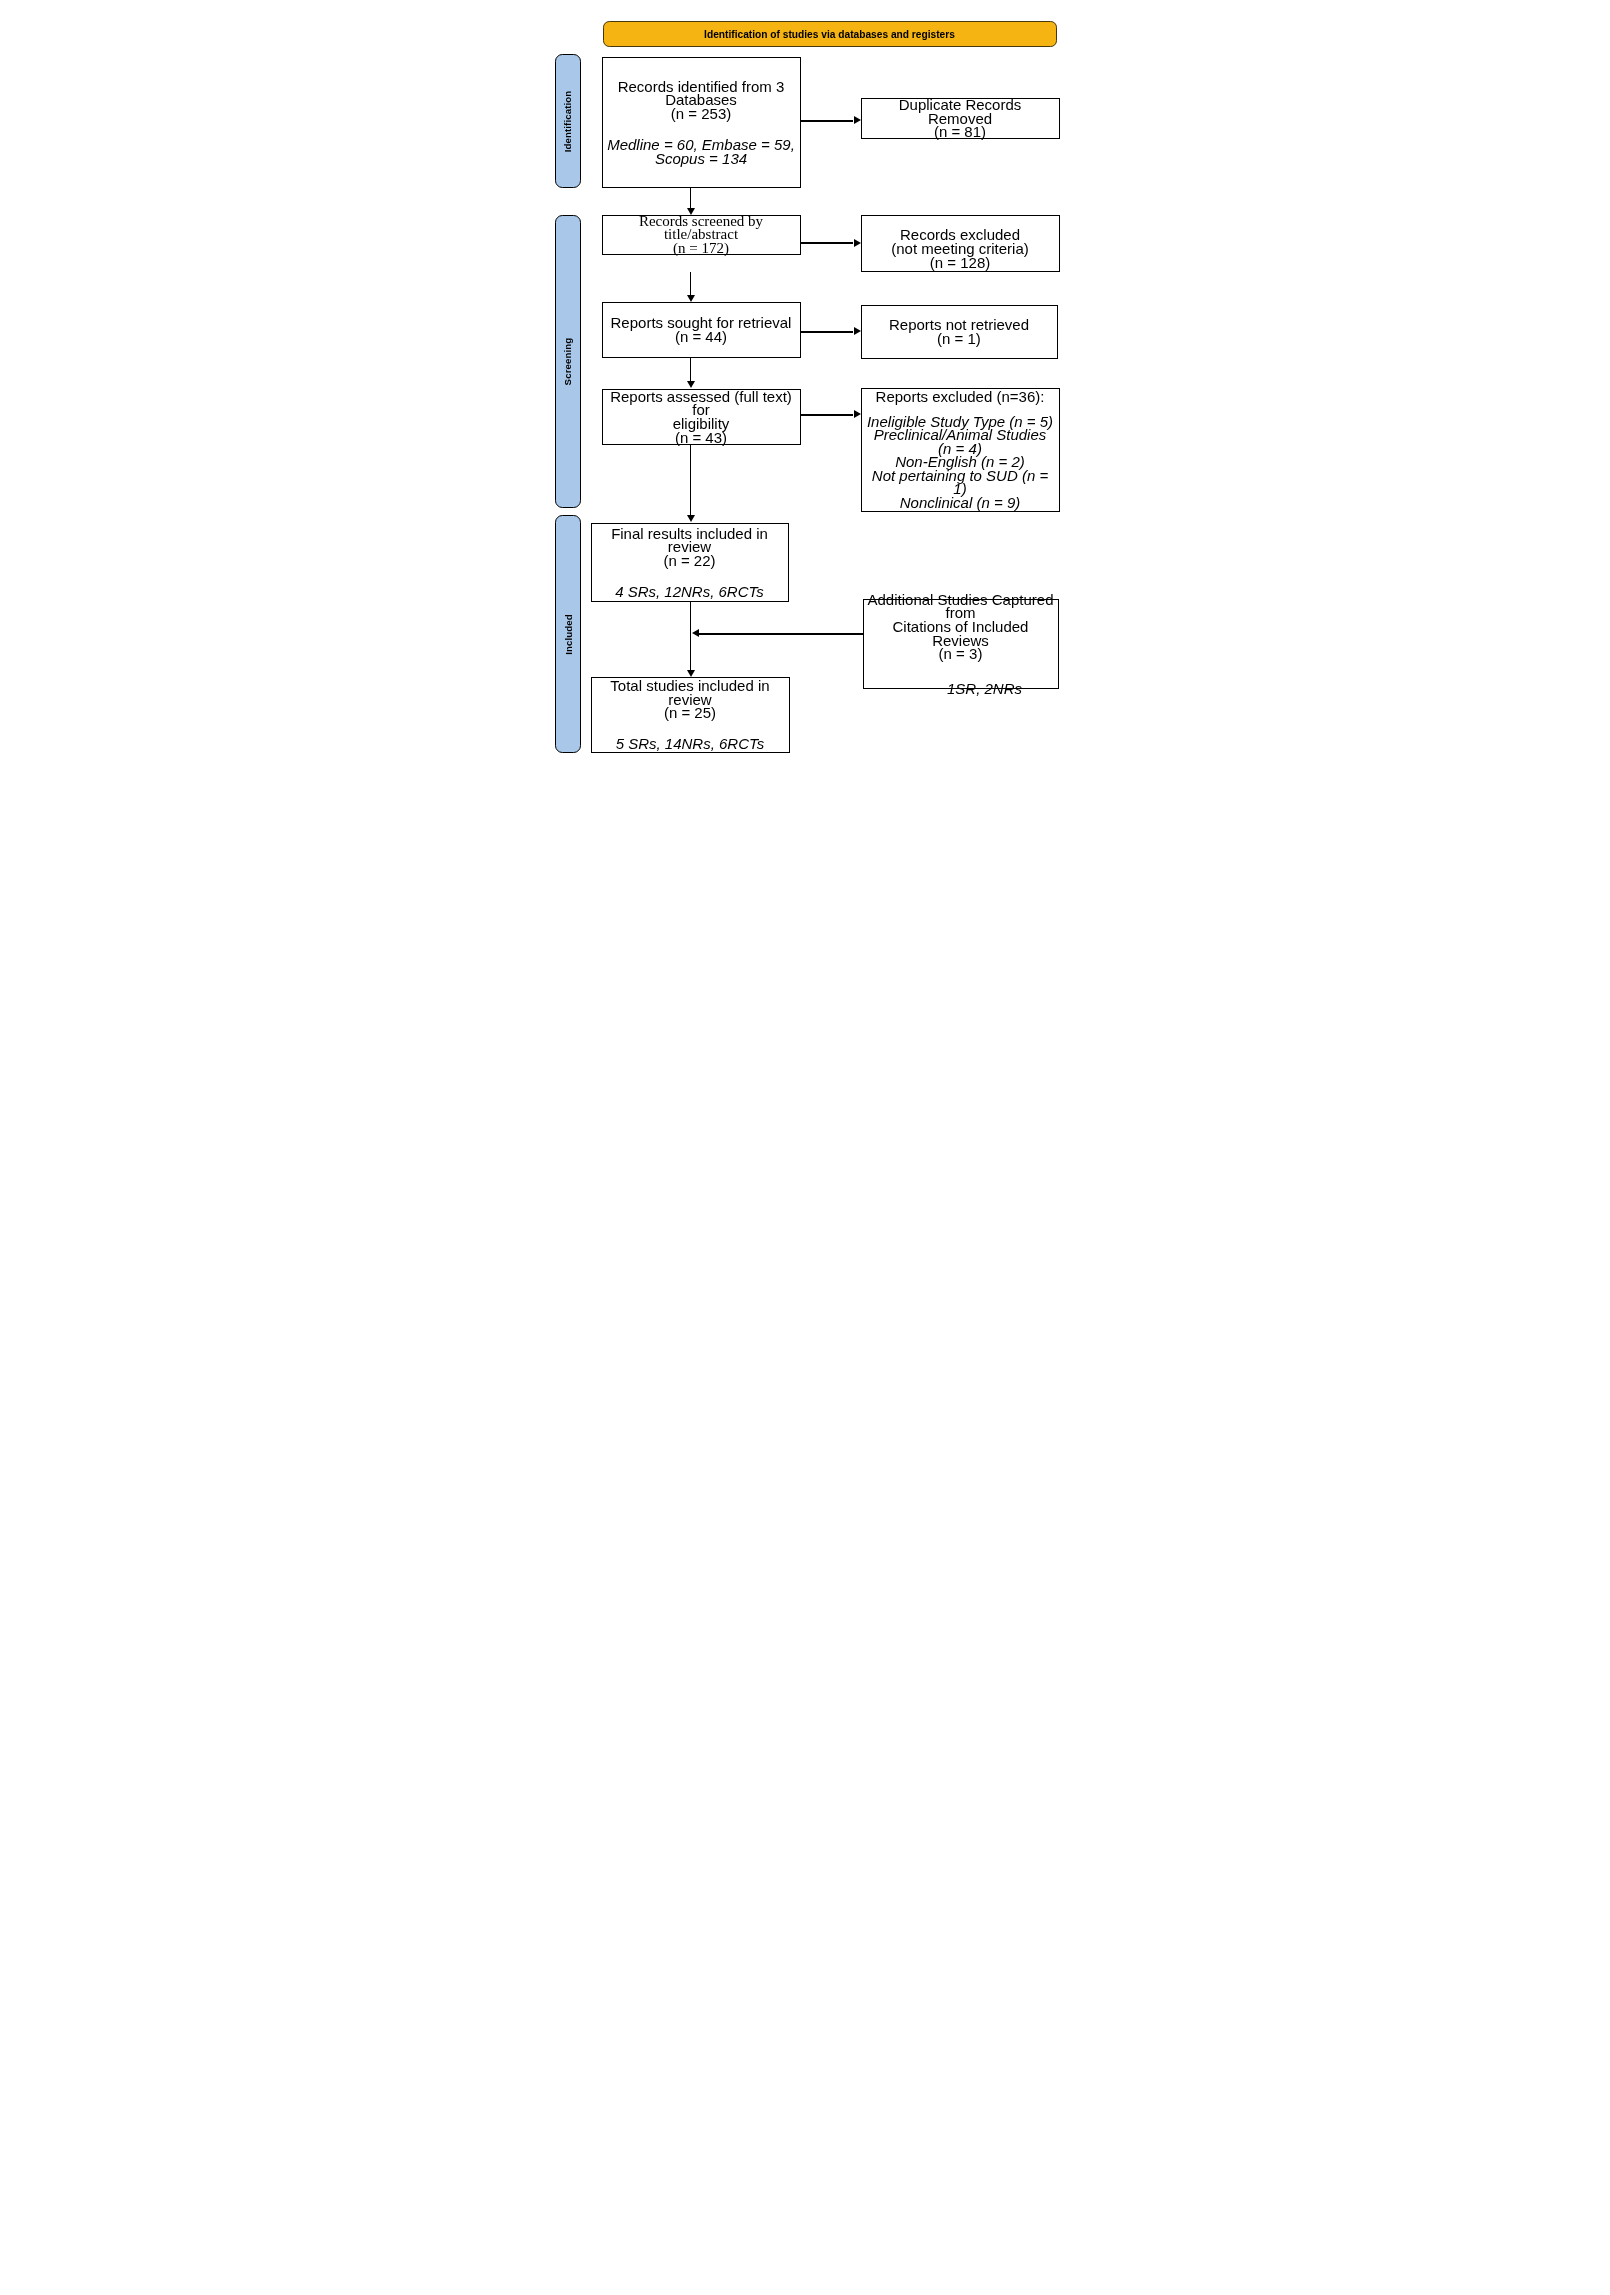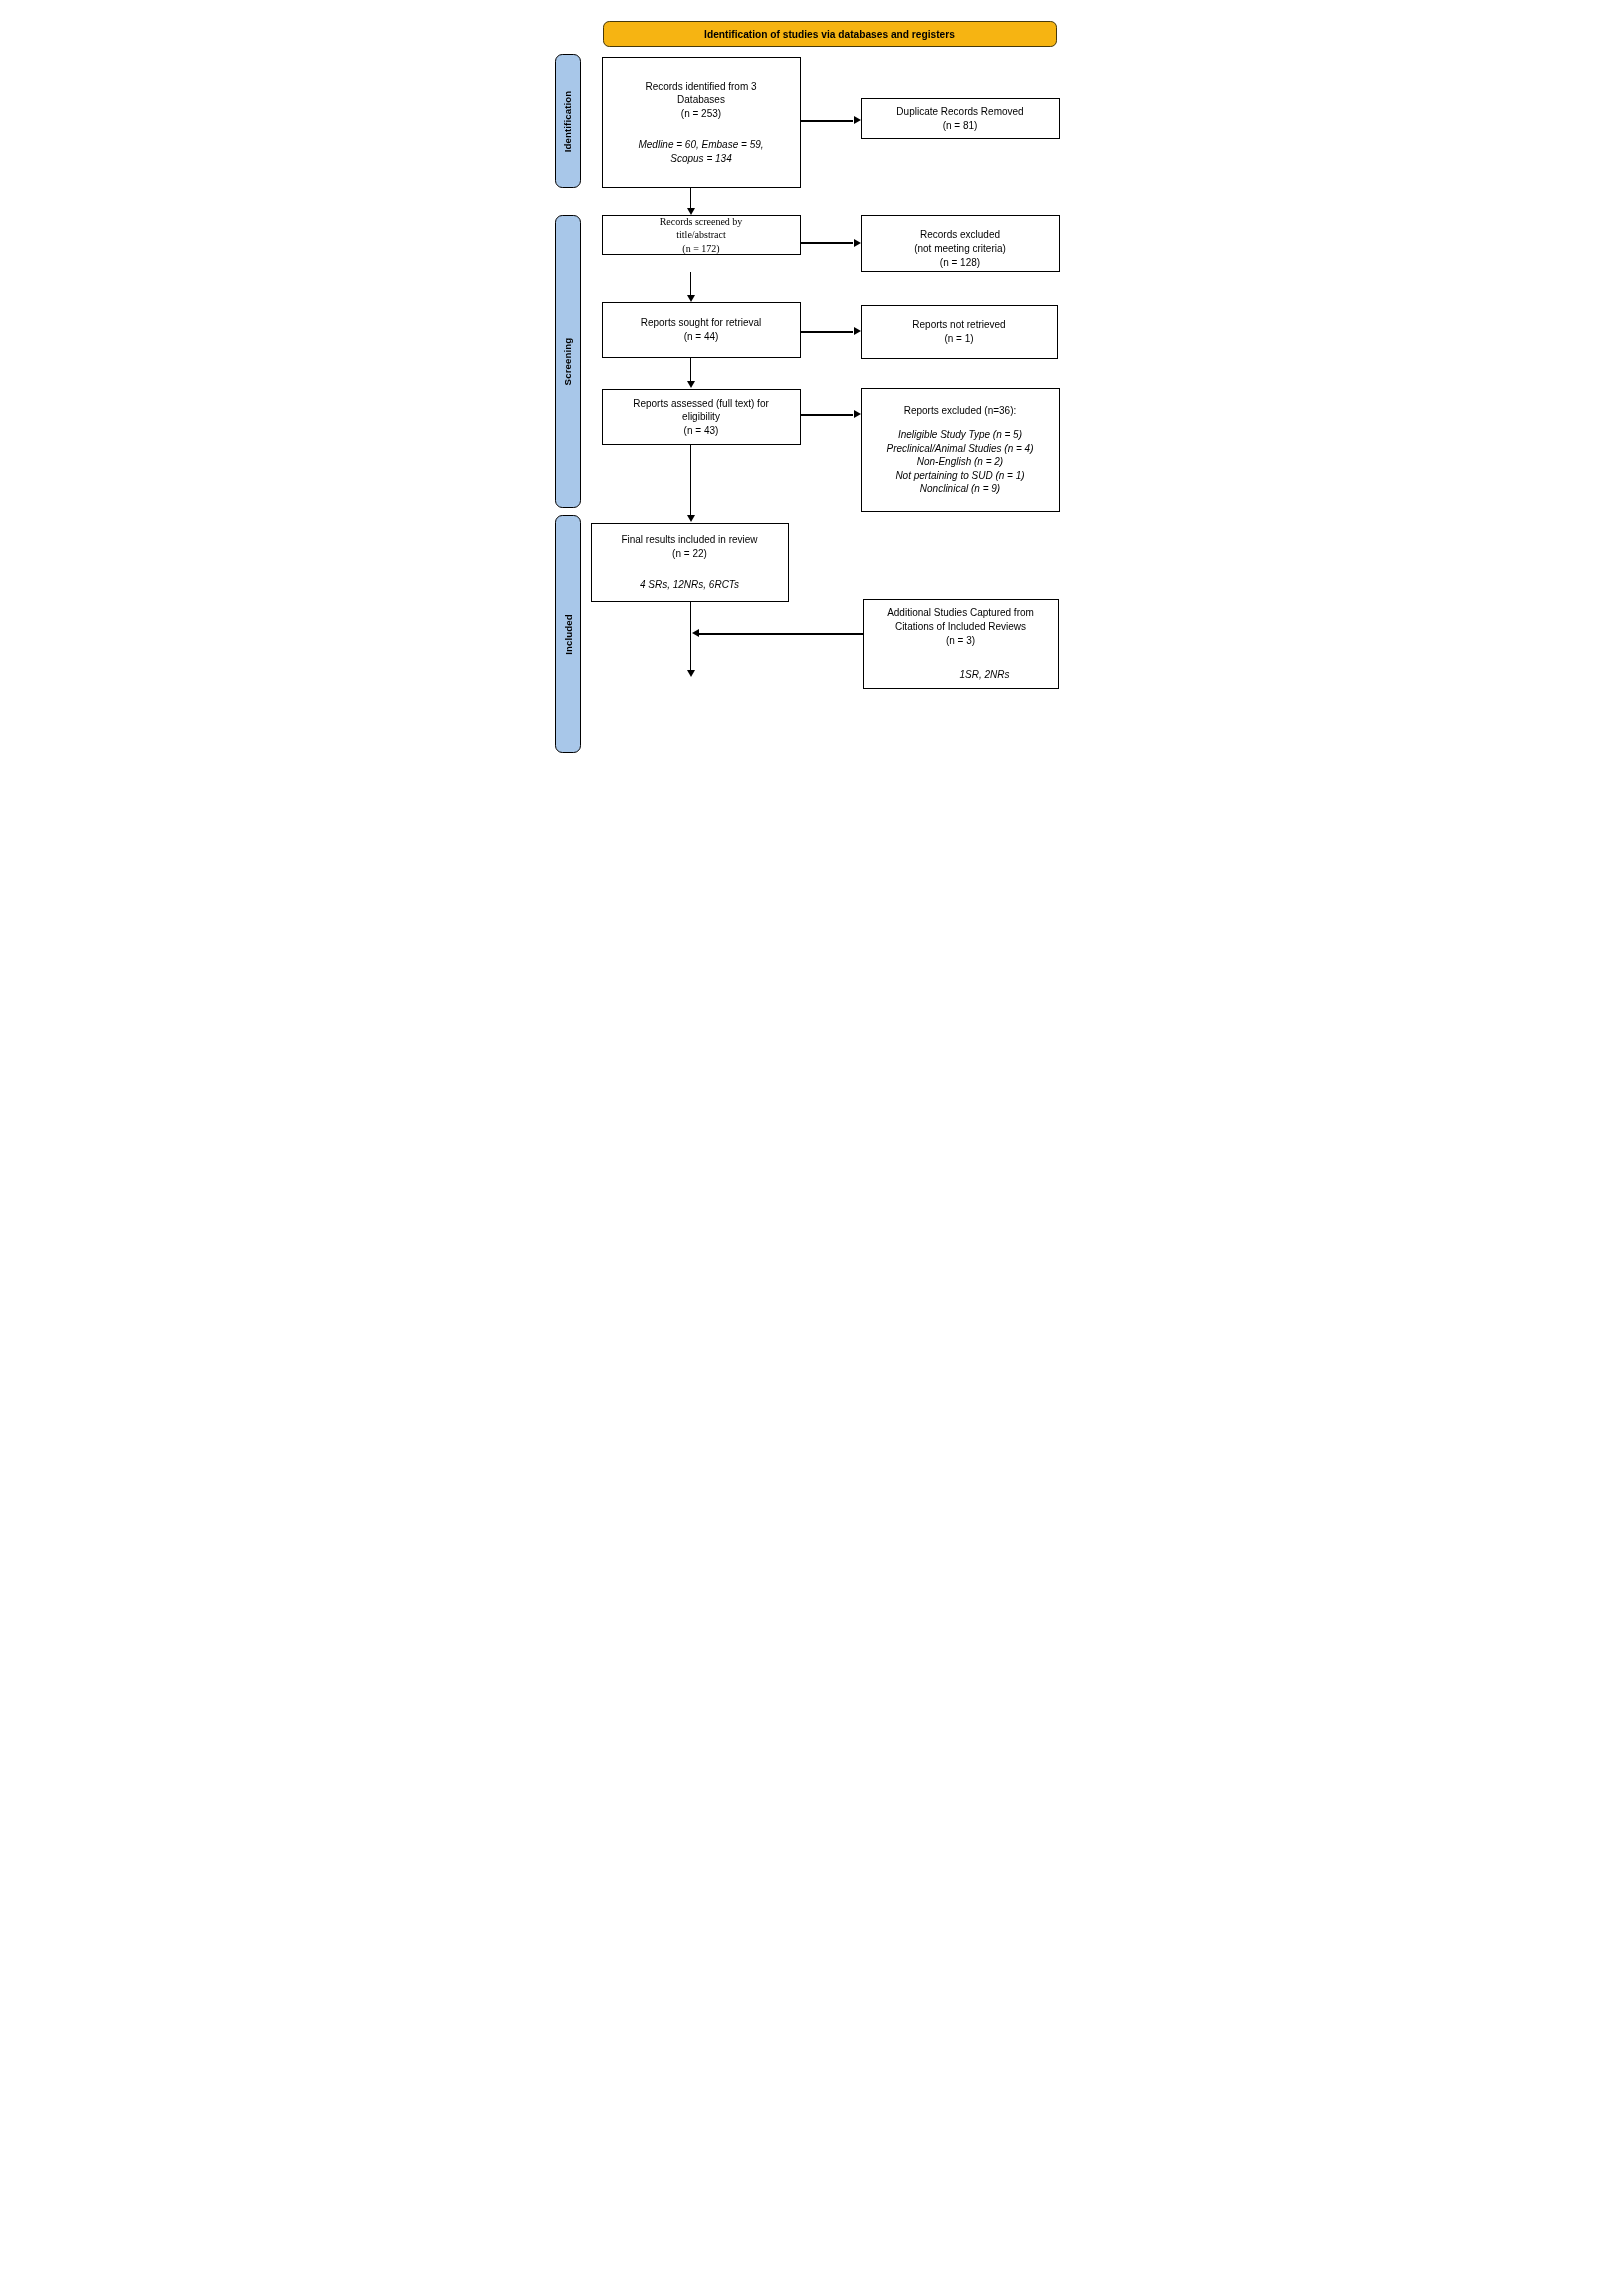--- a/index.html
+++ b/index.html
@@ -43,21 +43,21 @@
     letter-spacing:0.1px;
   }
   .box{
     position:absolute;
     background:#fff;
     border:1.9px solid #000;
     box-sizing:border-box;
     display:flex; flex-direction:column;
     align-items:center; justify-content:center;
     text-align:center;
-    font-size:10px; line-height:13.6px;
+    font-size:15px; line-height:13.6px;
     padding:1.9px 3.9px;
   }
   .box .note{ font-style:italic; }
   .gap-sm .note{ margin-top:10.6px; }
   .gap-md .note{ margin-top:17.4px; }
   .gap-lg .note{ margin-top:21px;margin-left:48px; }
   .vline{ position:absolute; width:1.5px; background:var(--line); }
   .hline{ position:absolute; height:1.5px; background:var(--line); }
   .ah-down{
     position:absolute; width:0; height:0;
@@ -109,20 +109,24 @@
 
   <div class="box" style="left:65px;top:389px;width:199px;height:56px;">
     <div>Reports assessed (full text)  for<br>eligibility<br>(n = 43)</div>
   </div>
 
   <div class="box gap-md" style="left:54px;top:523px;width:198px;height:79px;">
     <div>Final results included in review<br>(n = 22)</div>
     <div class="note">4 SRs, 12NRs, 6RCTs</div>
   </div>
 
+  <div class="box gap-md" style="left:54px;top:677px;width:199px;height:76px;">
+    <div>Total studies included in review<br>(n = 25)</div>
+    <div class="note">5 SRs, 14NRs, 6RCTs</div>
+  </div>
 
   <div class="box" style="left:324px;top:98px;width:199px;height:41px;">
     <div>Duplicate Records Removed<br>(n = 81)</div>
   </div>
 
   <div class="box" style="left:324px;top:215px;width:199px;height:57px;justify-content:flex-end;">
     <div>Records excluded<br>(not meeting criteria)<br>(n = 128)</div>
   </div>
 
   <div class="box" style="left:324px;top:305px;width:197px;height:54px;">

